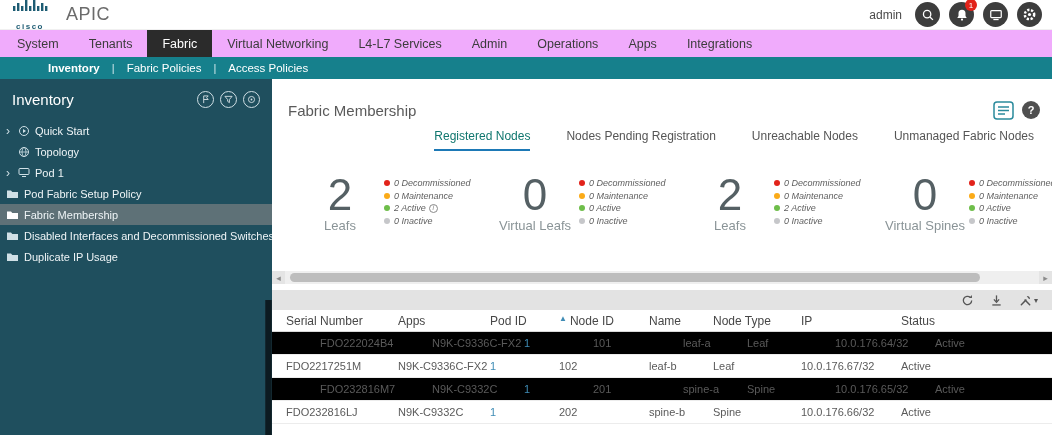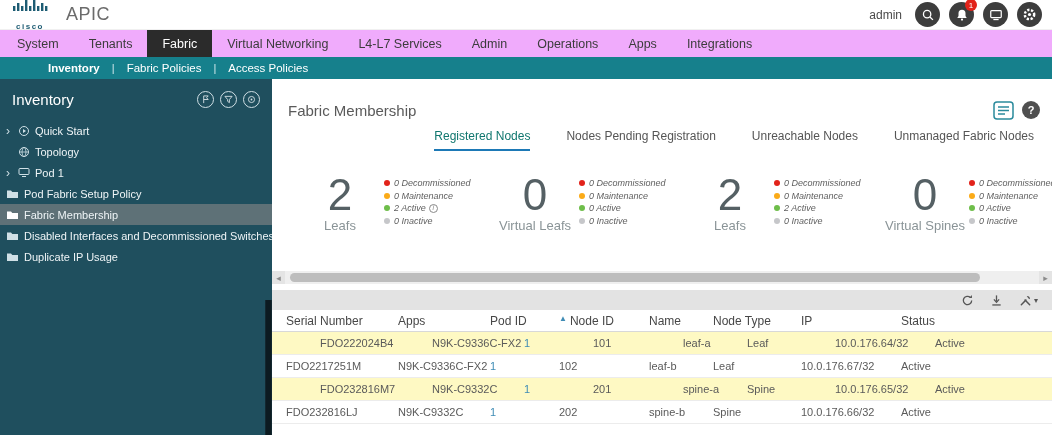--- a/index.html
+++ b/index.html
@@ -73,21 +73,21 @@
 
   .table-toolbar { margin-top:6px; height:20px; background:#e3e3e3; display:flex; align-items:center; justify-content:flex-end; gap:16px; padding-right:14px; }
   .tool-btn { display:flex; align-items:center; color:#555; cursor:pointer; }
   .tool-caret { font-size:8px; color:#555; margin-left:2px; }
 
   .tgrid { display:grid; grid-template-columns:112px 92px 69px 90px 64px 88px 100px 1fr; padding-left:14px; align-items:center; }
   .thead { height:22px; font-size:12px; color:#474747; border-bottom:1px solid #d8d8d8; background:#fff; }
   .th { cursor:pointer; display:flex; align-items:flex-start; gap:3px; }
   .sort-arrow { font-size:8px; color:#3f8cb5; }
   .trow { height:23px; font-size:11px; color:#5a5a5a; border-bottom:1px solid #ececec; cursor:pointer; }
-  .trow.odd { background:#fef9c3;padding-left:48px; }
+  .trow.odd { background:#000000;padding-left:48px; }
   .cell-pod { color:#3f8cb5; }
 </style>
 </head>
 <body>
 
 <div class="topbar">
   <div class="brand">
     <div class="cisco">
       <svg width="36" height="13" viewBox="0 0 36 13">
         <g fill="#1d5c73">

